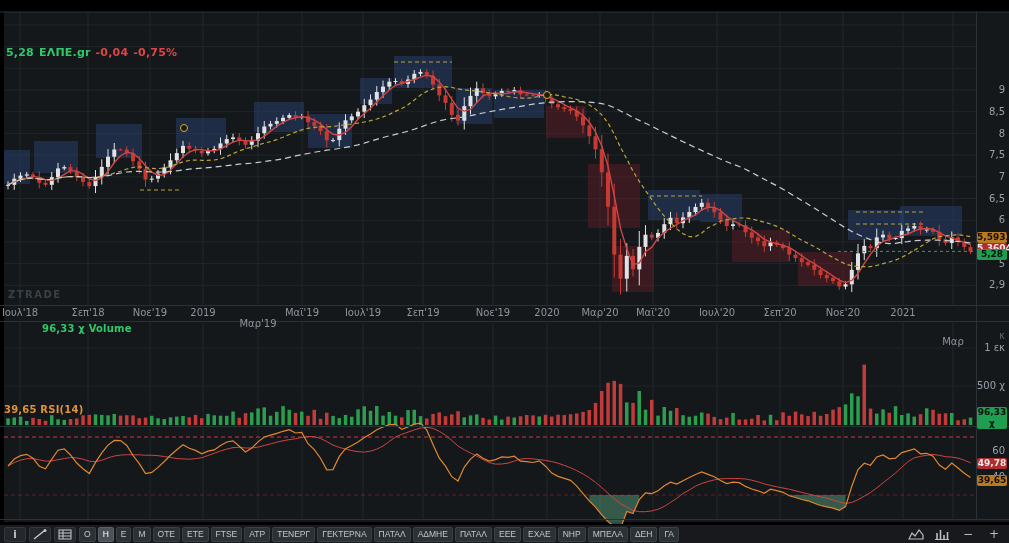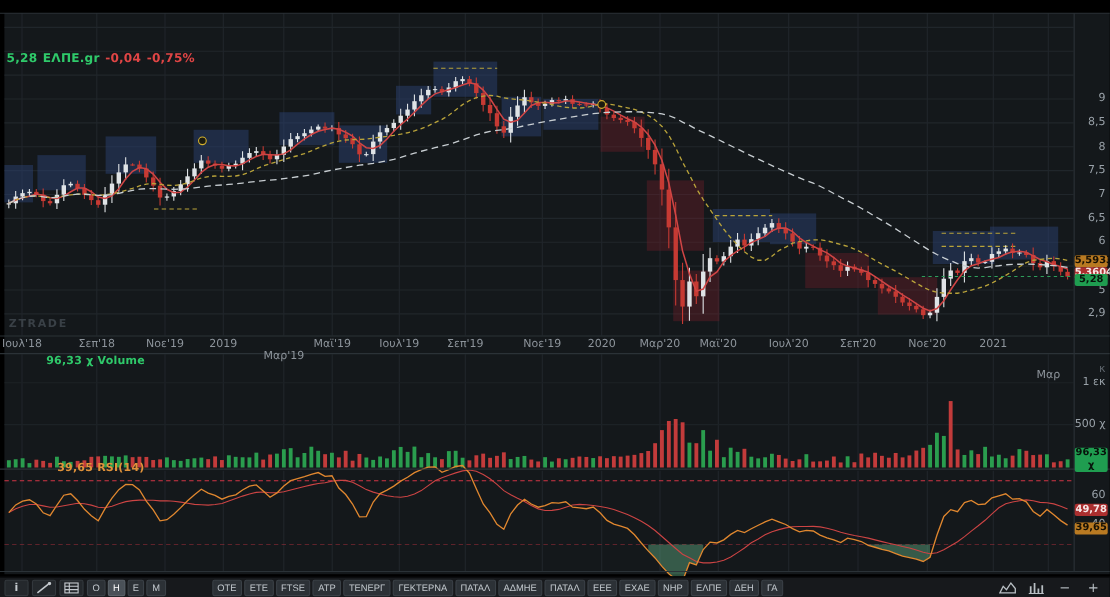--- a/index.html
+++ b/index.html
@@ -13,21 +13,21 @@
   .badge{position:absolute;left:977px;width:30px;font-size:9px;line-height:11px;text-align:center;
          border-radius:2px;font-weight:bold;}
   .badge.orange{background:#b97a22;color:#161004;}
   .badge.red{background:#ab2f2f;color:#f6e7e7;}
   .badge.green{background:#1f9d50;color:#07130b;}
   #ticker-line{position:absolute;left:6px;top:46px;font-size:11px;font-weight:bold;letter-spacing:.2px;}
   #ticker-line .g{color:#2fc96a;} #ticker-line .r{color:#e04545;}
   #ticker-line span{margin-right:5px;}
   .pane-title{position:absolute;font-size:10px;font-weight:bold;letter-spacing:.2px;}
   #vol-title{left:5px;top:323px;color:#2fc96a;padding-left:37px;}
-  #rsi-title{left:4px;top:420px;color:#e0923a;margin-left:48px;}
+  #rsi-title{left:4px;top:404px;color:#e0923a;}
   #watermark{position:absolute;left:8px;top:289px;font-size:10px;font-weight:bold;
              color:#394046;letter-spacing:1.5px;}
   #toolbar{position:absolute;left:0;top:524px;width:1009px;height:19px;background:#17191c;
            display:flex;align-items:center;padding-left:4px;box-sizing:border-box;border-top:1px solid #000;}
   .tb-icon{width:22px;height:15px;margin-right:3px;display:flex;align-items:center;justify-content:center;
            background:#24282c;border:1px solid #33383d;border-radius:2px;color:#c5cacf;
            font-size:10px;font-weight:bold;box-sizing:border-box;}
   .tb-btn{height:15px;line-height:13px;font-size:8.5px;color:#c2c8cd;background:#2c3136;
           border:1px solid #3a4046;border-radius:2px;padding:0 4px;margin-right:2px;box-sizing:border-box;}
   .tb-btn.active{background:#4a5158;color:#fff;border-color:#5a6168;}
@@ -708,34 +708,34 @@
             <line x1="5" y1="1" x2="5" y2="10" stroke="#c5cacf"></line>
           </svg>
         </div>
       </span>
     <span id="tb-timeframes" style="display:flex;">
         <button class="tb-btn">O</button>
         <button class="tb-btn active">H</button>
         <button class="tb-btn">E</button>
         <button class="tb-btn">M</button>
       </span>
-    <span id="tb-symbols" style="display:flex;margin-left:40px;">
+    <span id="tb-symbols" style="display:flex;">
         <button class="tb-btn">ΟΤΕ</button>
         <button class="tb-btn">ΕΤΕ</button>
         <button class="tb-btn">FTSE</button>
         <button class="tb-btn">ΑΤΡ</button>
         <button class="tb-btn">ΤΕΝΕΡΓ</button>
         <button class="tb-btn">ΓΕΚΤΕΡΝΑ</button>
         <button class="tb-btn">ΠΑΤΑΛ</button>
         <button class="tb-btn">ΑΔΜΗΕ</button>
         <button class="tb-btn">ΠΑΤΑΛ</button>
         <button class="tb-btn">ΕΕΕ</button>
         <button class="tb-btn">ΕΧΑΕ</button>
         <button class="tb-btn">ΝΗΡ</button>
-        <button class="tb-btn">ΕΛΠΕ</button>
+        <button class="tb-btn">ΜΠΕΛΑ</button>
         <button class="tb-btn">ΔΕΗ</button>
         <button class="tb-btn">ΓΑ</button>
       </span>
     <span id="tb-right">
         <div class="ric">
           <svg width="16" height="12" viewBox="0 0 16 12">
             <path d="M1 11L4 5L7 8L11 2L15 7L15 11Z" fill="none" stroke="#b8bec3" stroke-width="1.2"></path>
           </svg>
         </div>
         <div class="ric">

